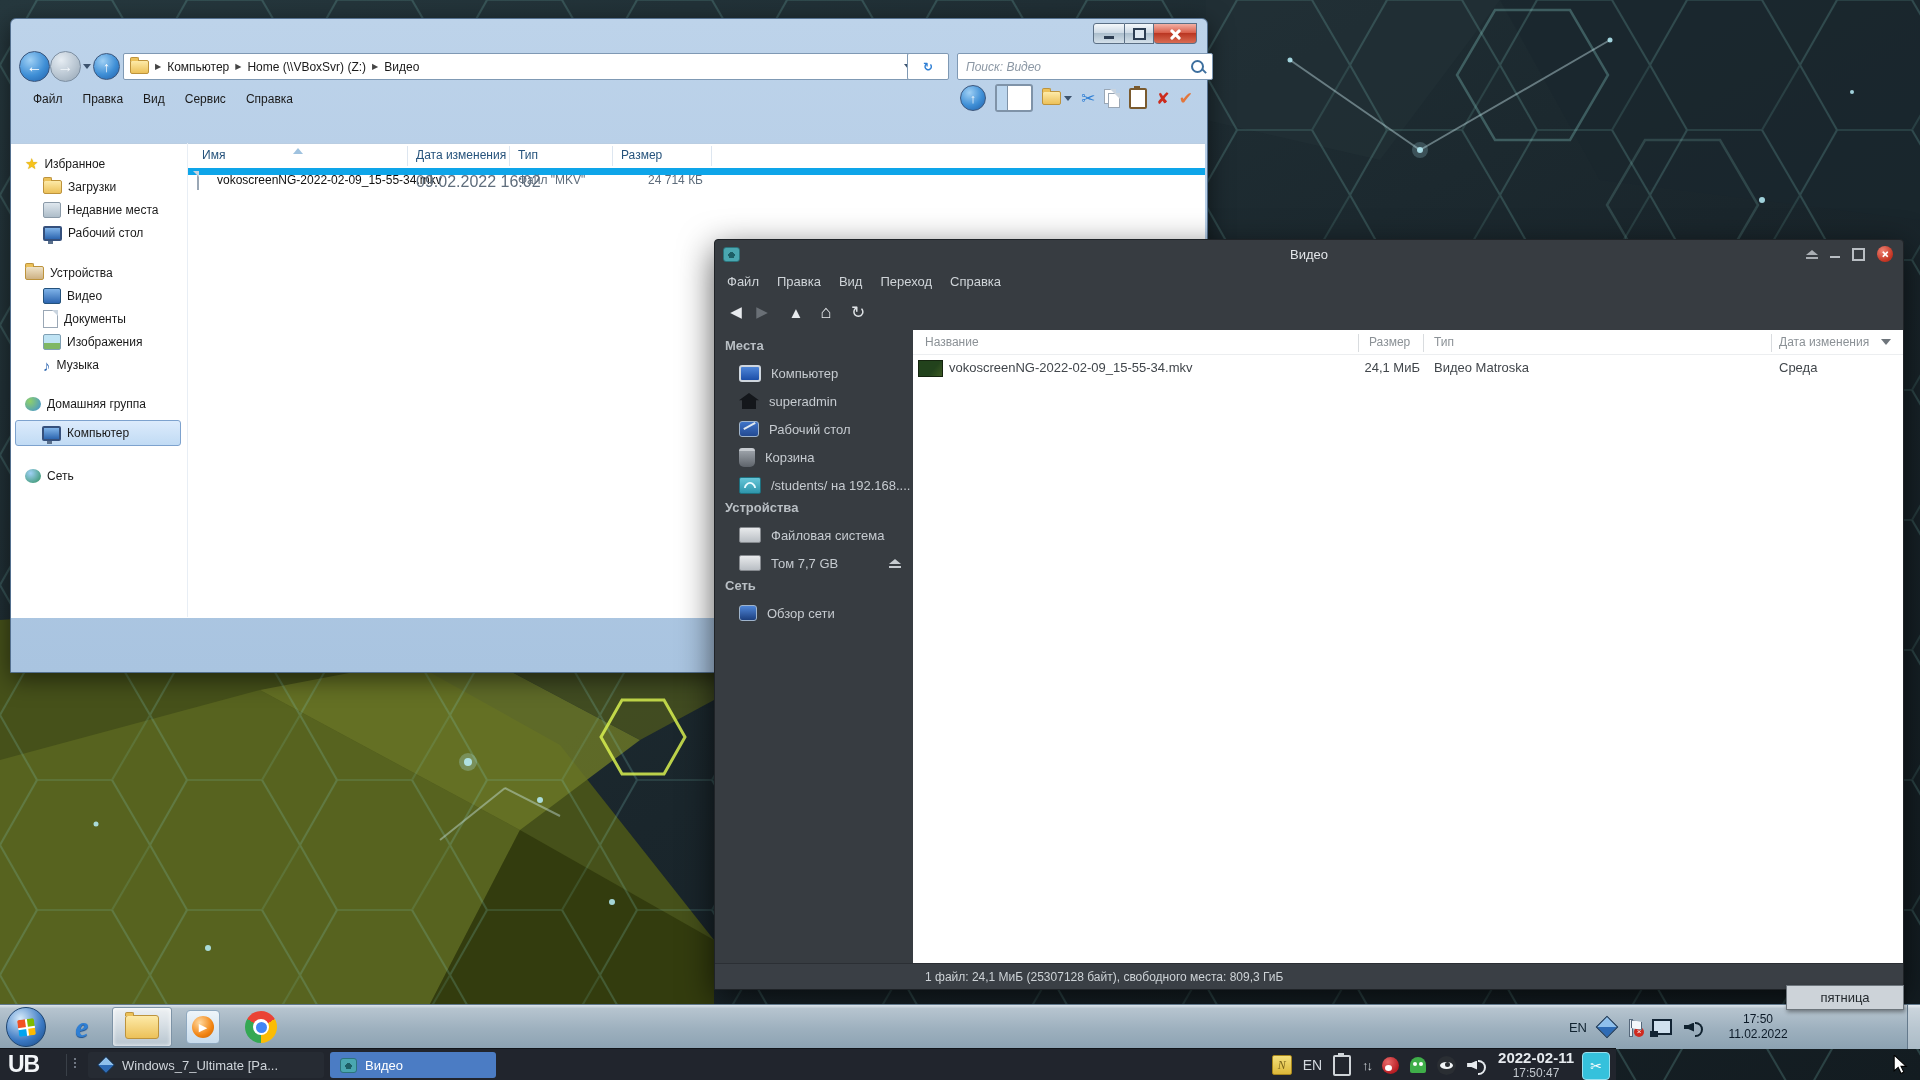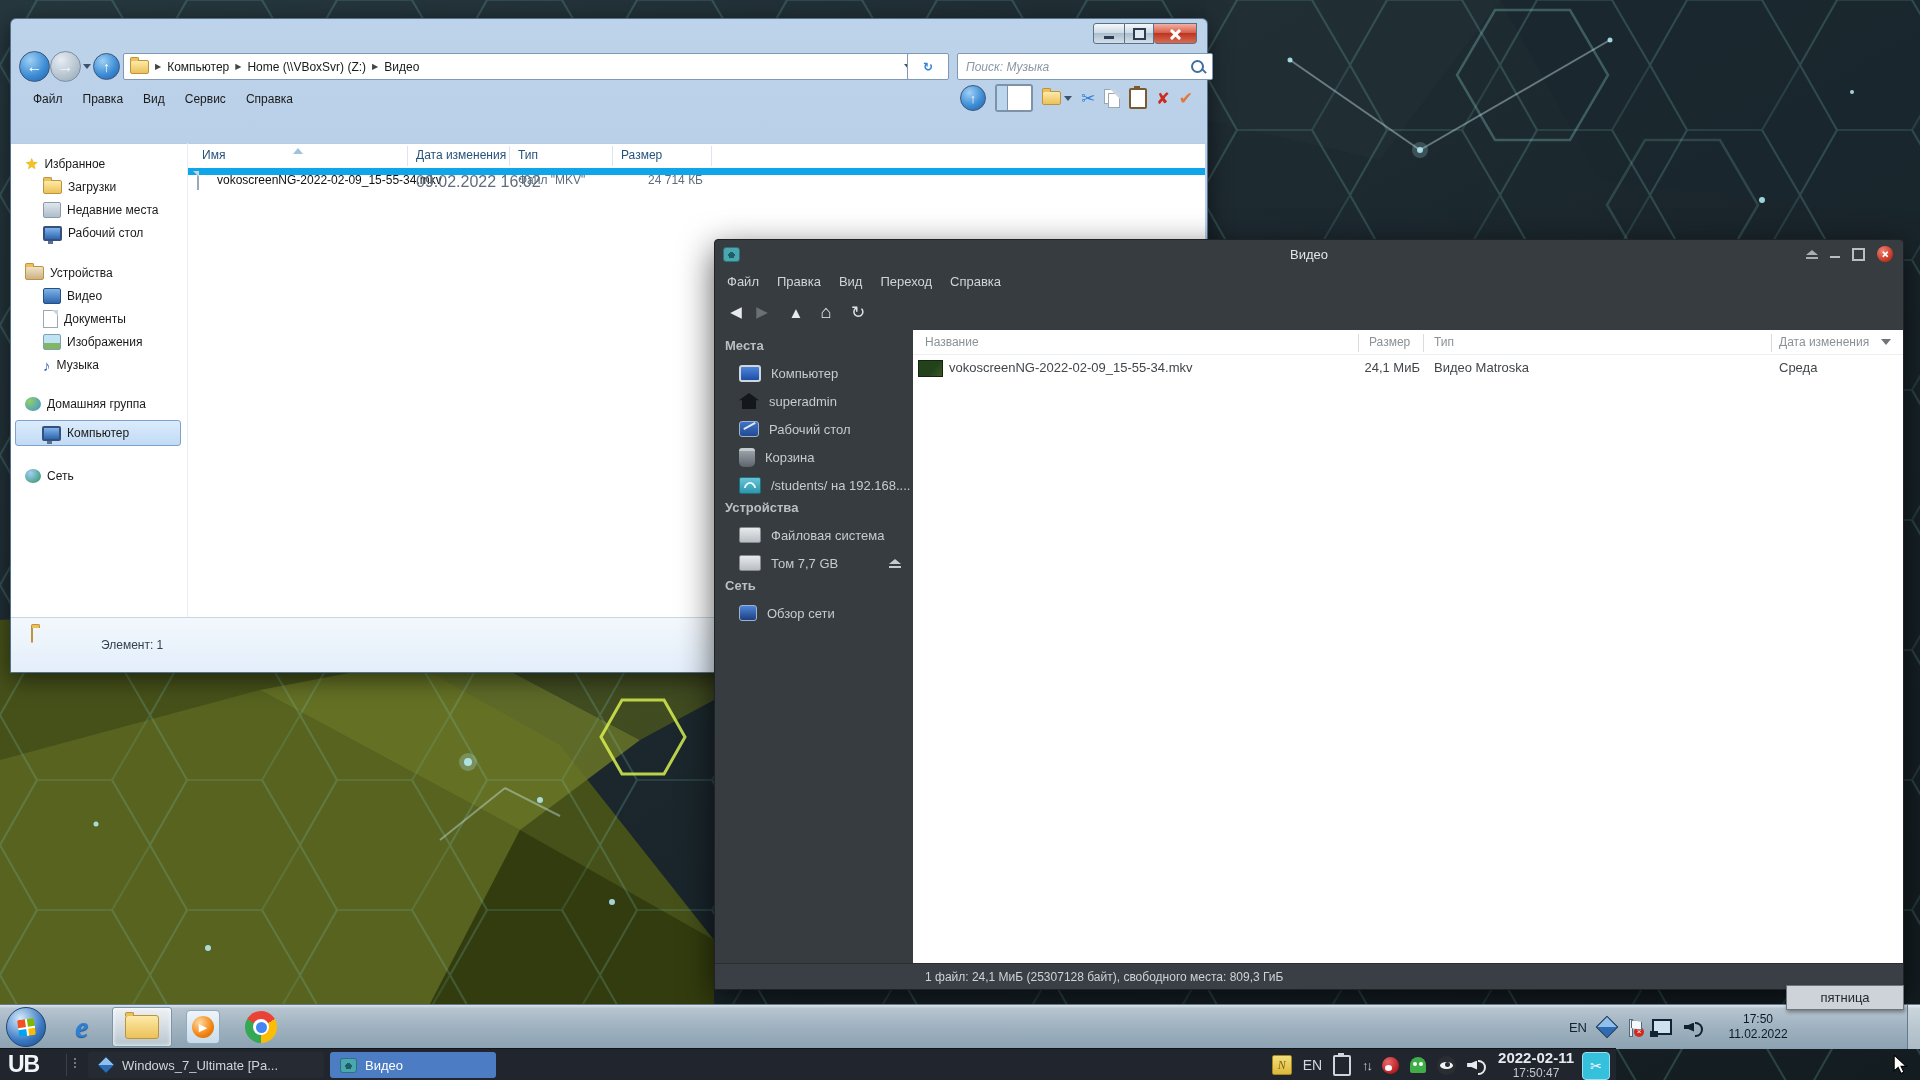--- a/index.html
+++ b/index.html
@@ -214,21 +214,21 @@
     <span class="bc-sep">▶</span>
     <span>Home (\\VBoxSvr) (Z:)</span>
     <span class="bc-sep">▶</span>
     <span>Видео</span>
     <span style="margin-left:auto" class="caret"></span>
   </div>
   <div class="r xfield" style="left:896px;top:34px;width:40px;height:25px;justify-content:center;color:#2f7fd4;font-weight:bold">
       <span>↻</span>
     </div>
   <div class="r xfield" style="left:946px;top:34px;width:238px;height:25px;padding:0 8px;color:#8b97a4;font-style:italic">
-    <span>Поиск: Музыка</span>
+    <span>Поиск: Видео</span>
     <span style="margin-left:auto" class="mag"></span>
   </div>
 
   <div class="r xp-menubar" style="left:22px;top:68px;height:24px">
     <span>Файл</span>
     <span>Правка</span>
     <span>Вид</span>
     <span>Сервис</span>
     <span>Справка</span>
   </div>
@@ -325,24 +325,20 @@
     <div class="r" style="left:177px;top:26px;width:1017px;height:22px">
       <span class="ipage r" style="left:9px;top:2px"></span>
       <span class="r" style="left:29px;top:3px;font-size:12px;color:#111">vokoscreenNG-2022-02-09_15-55-34.mkv</span>
       <span class="r" style="left:228px;top:3px;font-size:16px;color:#5f6d7c">09.02.2022 16:02</span>
       <span class="r" style="left:330px;top:3px;font-size:12px;color:#5f6d7c">Файл "MKV"</span>
       <span class="r" style="left:433px;top:3px;width:82px;text-align:right;font-size:12px;color:#5f6d7c">24 714 КБ</span>
     </div>
   </div>
   <div class="r xp-side-sep"></div>
 
-  <div class="r xp-status">
-    <span class="ifold r" style="left:20px;top:10px;width:40px;height:30px;border-radius:3px"></span>
-    <span class="r" style="left:90px;top:20px">Элемент: 1</span>
-  </div>
 </div>
 
 <div id="fm" class="r">
   <div class="r fm-title">
     <span class="teal r" style="left:8px;top:7px"></span>
     <span class="r" style="left:0;width:100%;text-align:center;font-size:13px;color:#e3e6e9">Видео</span>
     <div class="r" style="right:10px;top:6px;display:flex;gap:12px;align-items:center">
       <span class="eject" style="opacity:.8"></span>
       <span style="width:10px;height:2px;background:#b9bec3;margin-top:6px"></span>
       <span style="width:9px;height:9px;border:2px solid #b9bec3"></span>

